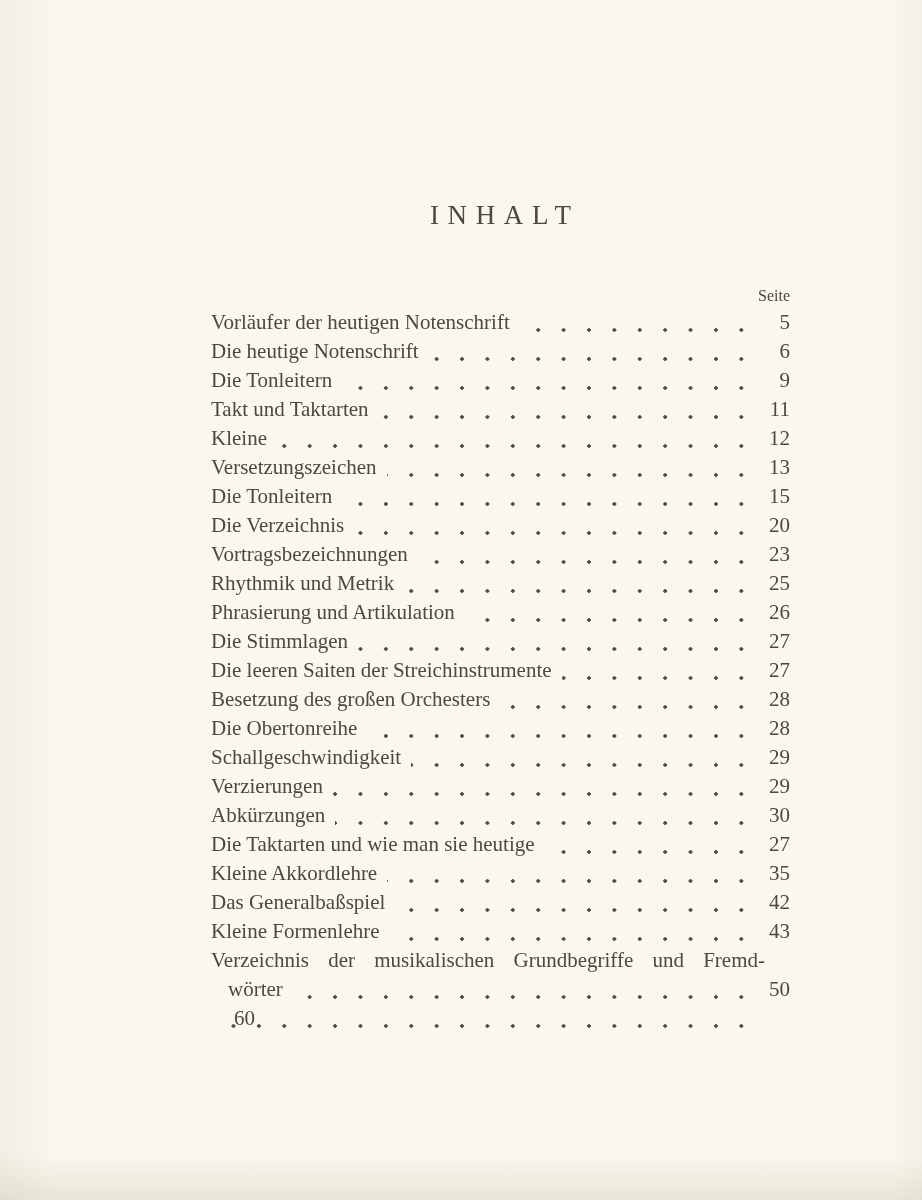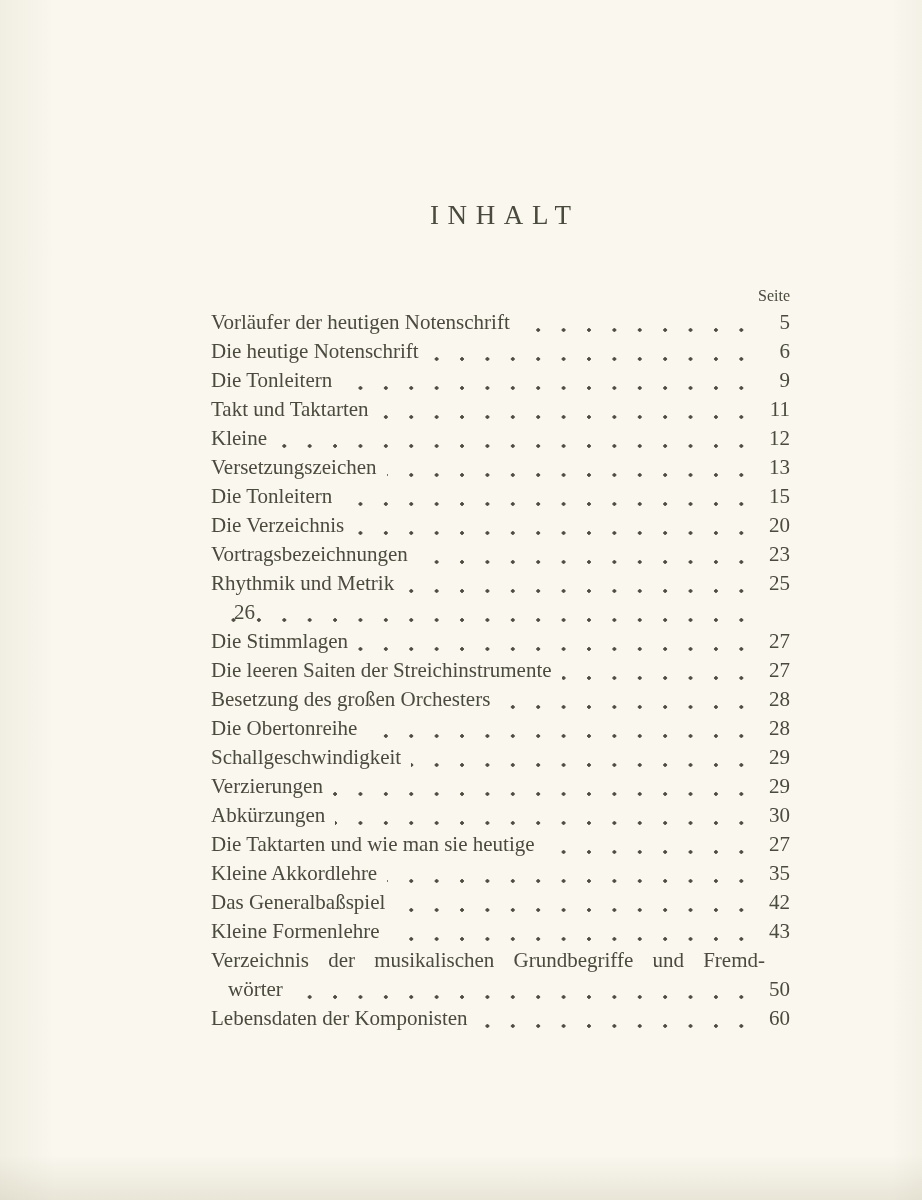--- a/index.html
+++ b/index.html
@@ -158,20 +158,21 @@
         <span class="toc-title">Vortragsbezeichnungen</span>
         <span class="toc-page">23</span>
       </div>
       <div class="toc-row">
         <span class="toc-dots"></span>
         <span class="toc-title">Rhythmik und Metrik</span>
         <span class="toc-page">25</span>
       </div>
       <div class="toc-row">
         <span class="toc-dots"></span>
+        <span class="toc-title">Phrasierung und Artikulation</span>
         <span class="toc-page">26</span>
       </div>
       <div class="toc-row">
         <span class="toc-dots"></span>
         <span class="toc-title">Die Stimmlagen</span>
         <span class="toc-page">27</span>
       </div>
       <div class="toc-row">
         <span class="toc-dots"></span>
         <span class="toc-title">Die leeren Saiten der Streichinstrumente</span>
@@ -230,18 +231,17 @@
         <span>und</span>
         <span>Fremd-</span>
       </div>
       <div class="toc-row">
         <span class="toc-dots"></span>
         <span class="toc-title indent">wörter</span>
         <span class="toc-page">50</span>
       </div>
       <div class="toc-row">
         <span class="toc-dots"></span>
-        <span class="toc-title">Lebensdaten der Komponisten</span>
         <span class="toc-page">60</span>
       </div>
     </div>
   <div class="edge-shade"></div>
 </div>
 
 </body></html>

